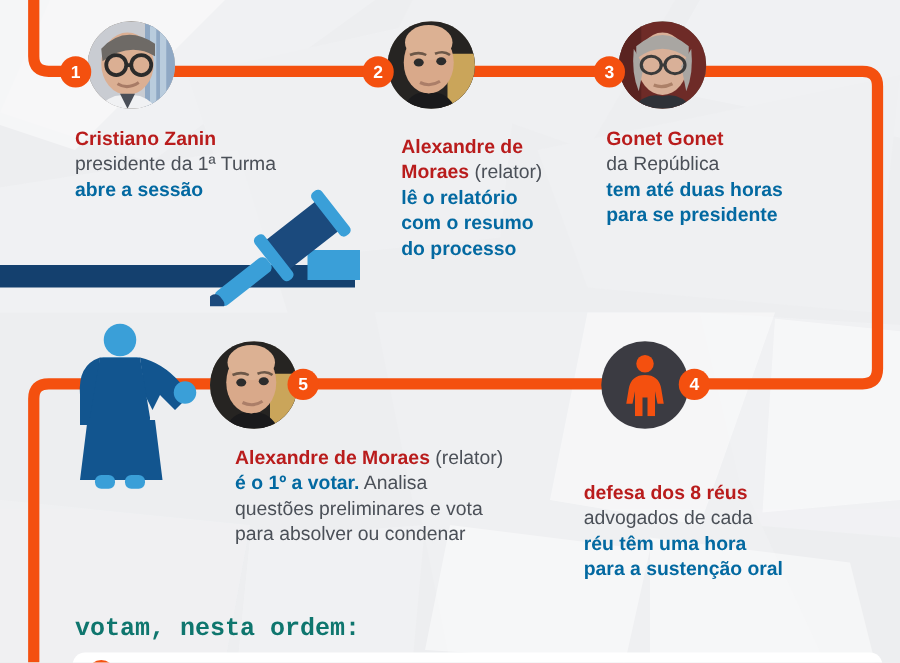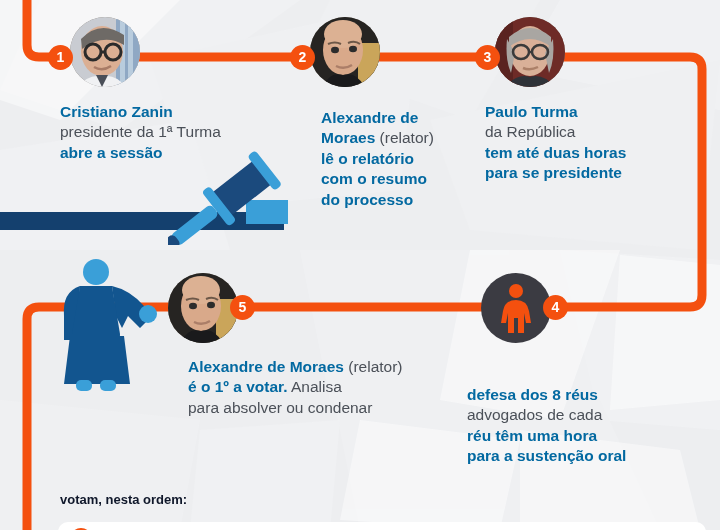--- a/index.html
+++ b/index.html
@@ -49,29 +49,29 @@
     font-family:"Liberation Sans", sans-serif;
   }
 
   
   .txt {
     position:absolute; z-index:5;
     font-size:15.5px; line-height:1.32;
     color:#3a3f47;
     font-family:"Liberation Sans", sans-serif;
   }
-  .txt .hl { color:#0369a1; font-weight:bold; }
+  .txt .hl { color:#b91c1c; font-weight:bold; }
   .txt .bd { font-weight:bold; color:#0369a1; }
   .txt .rg { font-weight:normal; color:#4b5058;text-align:right; }
   .txt div { white-space:nowrap; }
 
   .votam {
     position:absolute; z-index:5;
-    color:#0f172a; font-weight:bold; font-size:13px;
-    font-family:Liberation Sans, sans-serif;
+    color:#0f766e; font-weight:bold; font-size:20px;
+    font-family:Liberation Mono, monospace;
   }
 
   
   .bottom-card {
     position:absolute; left:58px; top:522px; width:648px; height:30px;
     background:#ffffff; border-radius:10px 10px 0 0; z-index:6;
   }
   .bottom-card-dot {
     position:absolute; left:70px; top:528px; width:22px; height:22px;
     border-radius:50%; background:#f4500f; z-index:7;
@@ -193,21 +193,21 @@
       <path d="M58 22 Q60 42 54 56 L50 36 Z" fill="#a9a6a2"></path>
       <ellipse cx="26" cy="35" rx="8" ry="7" fill="none" stroke="#3a3a3a" stroke-width="2.5"></ellipse>
       <ellipse cx="45" cy="35" rx="8" ry="7" fill="none" stroke="#3a3a3a" stroke-width="2.5"></ellipse>
       <line x1="34" y1="35" x2="37" y2="35" stroke="#3a3a3a" stroke-width="2.5"></line>
       <path d="M28 51 Q35 54 43 50" stroke="#ac8068" stroke-width="2.5" fill="none"></path>
       <path d="M10 70 Q22 56 35 60 Q48 56 60 70 Z" fill="#2f3238"></path>
     </svg>
   </div>
   <div class="badge" style="left:475px; top:45px;">3</div>
   <div class="txt" style="left:485px; top:102px;">
-    <div><span class="hl">Paulo Turma</span></div>
+    <div><span class="hl">Gonet Gonet</span></div>
     <div><span class="rg">da República</span></div>
     <div><span class="bd">tem até duas horas</span></div>
     <div><span class="bd">para se presidente</span></div>
   </div>
 
   <div class="dark-circle" style="left:481px; top:273px; width:70px; height:70px;">
     <svg width="42" height="50" viewBox="0 0 42 50">
       <circle cx="21" cy="8" r="7" fill="#f4500f"></circle>
       <path d="M21 17 Q10 17 8 28 L6 40 L11 40 L13 30 L13 50 L19 50 L19 35 L23 35 L23 50 L29 50 L29 30 L31 40 L36 40 L34 28 Q32 17 21 17 Z" fill="#f4500f"></path>
     </svg>
@@ -231,20 +231,21 @@
       <path d="M18 27 Q25 24 31 27" stroke="#6d5848" stroke-width="2" fill="none"></path>
       <path d="M38 26 Q45 23 50 27" stroke="#6d5848" stroke-width="2" fill="none"></path>
       <path d="M26 49 Q34 53 42 48" stroke="#ab7e68" stroke-width="2.5" fill="none"></path>
       <path d="M12 70 Q20 54 33 58 Q46 54 55 70 Z" fill="#1a1a1c"></path>
     </svg>
   </div>
   <div class="badge" style="left:230px; top:295px;">5</div>
   <div class="txt" style="left:168px; top:357px;margin-left:20px;">
     <div><span class="hl">Alexandre de Moraes</span><span class="rg"> (relator)</span></div>
     <div><span class="bd">é o 1º a votar.</span><span class="rg"> Analisa</span></div>
+    <div><span class="rg">questões preliminares e vota</span></div>
     <div><span class="rg">para absolver ou condenar</span></div>
   </div>
 
   <div class="votam" style="left:60px; top:492px;">votam, nesta ordem:</div>
 
   <div class="bottom-card"></div>
   <div class="bottom-card-dot"></div>
 
 </div>
 

